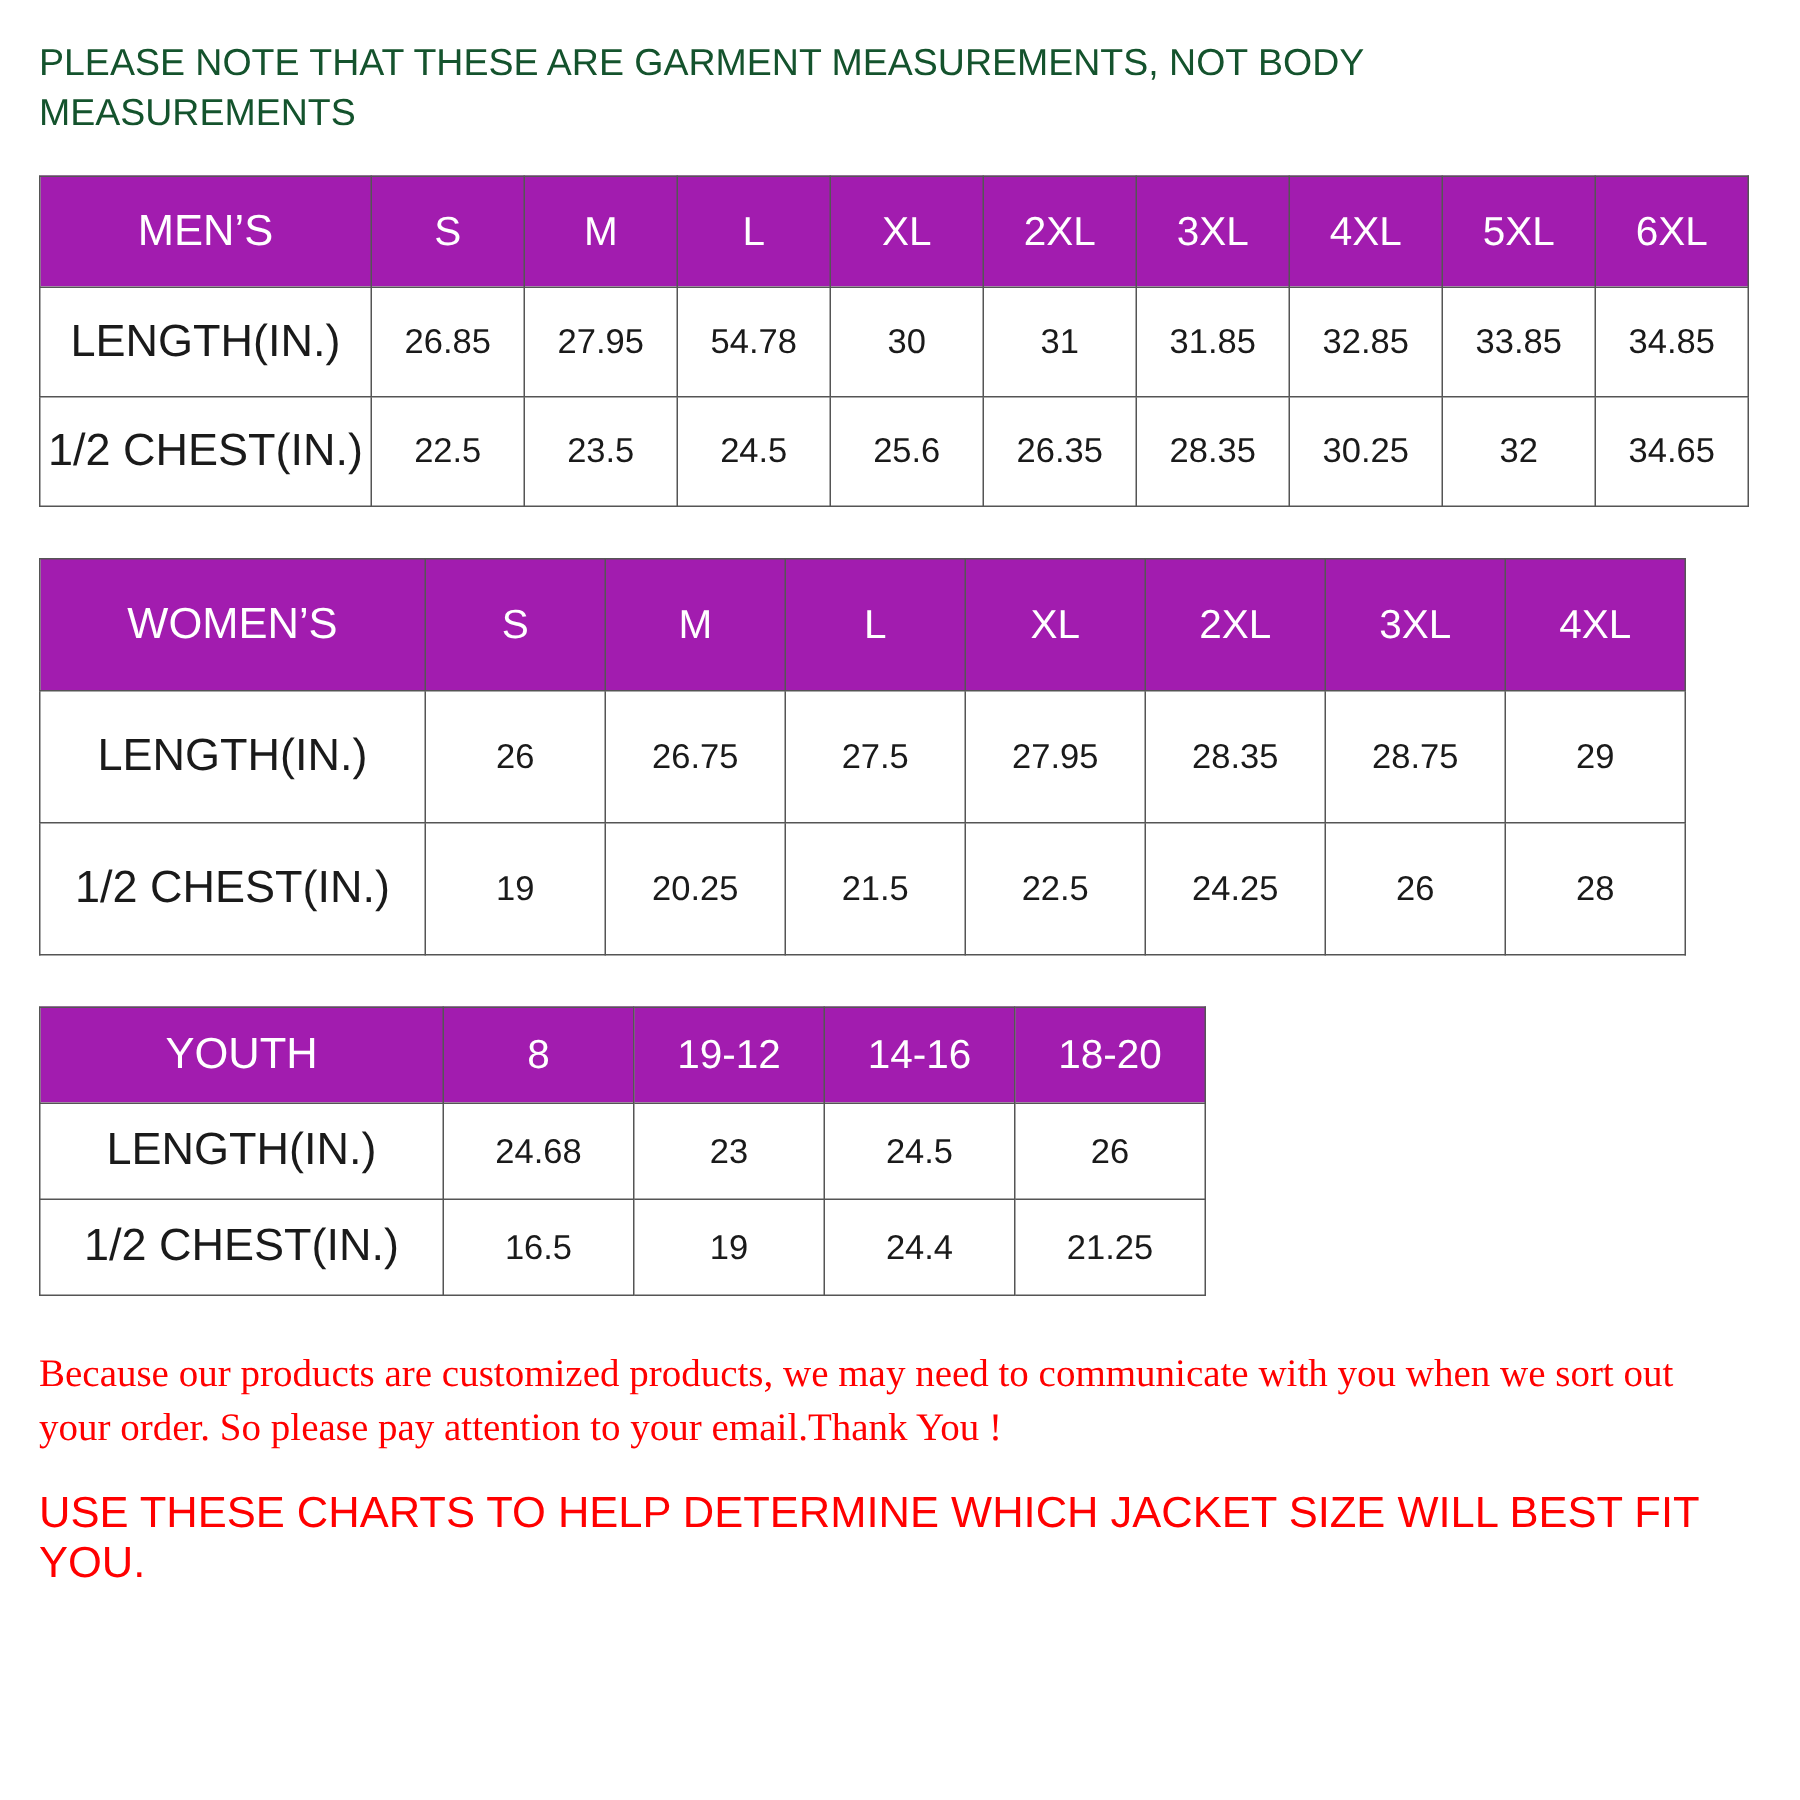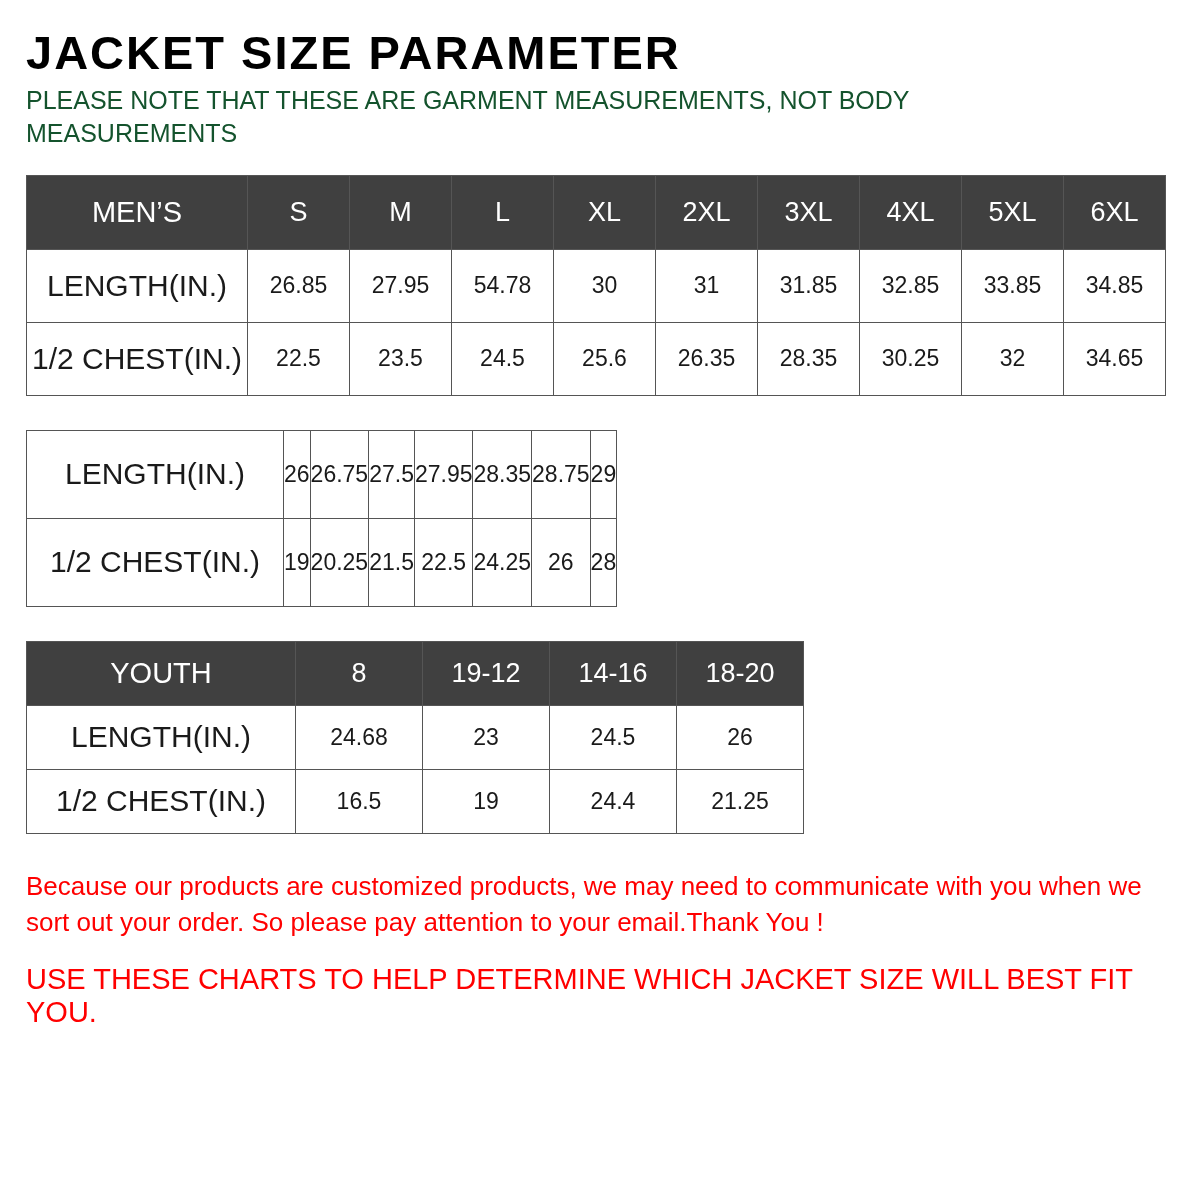--- a/index.html
+++ b/index.html
@@ -44,21 +44,21 @@
   table.size-table td {
     border: 1px solid #555555;
     text-align: center;
     vertical-align: middle;
     font-size: 23px;
     color: #1a1a1a;
     background: #ffffff;
     padding: 0;
   }
   table.size-table tr.header-row td {
-    background: #404040;
+    background: #a21caf;
     color: #ffffff;
     font-weight: normal;
     margin-top: 28px;
   }
   table.size-table tr.header-row td.label-cell {
     font-size: 29px;
   }
   table.size-table tr.header-row td.size-cell {
     font-size: 27px;
   }
@@ -79,32 +79,32 @@
     margin-top: 6px;
   }
   .footer p {
     color: #ff0000;
     margin: 0;
   }
   .footer-main {
     font-size: 26px;
     line-height: 1.42;
     max-width: 1140px;
+    font-family: Liberation Serif, serif;
   }
   .footer-sub {
     font-size: 29px;
     margin-top: 22px !important;
   }
 </style>
 </head>
 <body>
 
 <div class="page">
 
-  <h1 class="title">JACKET SIZE PARAMETER</h1>
 
   <p class="note">PLEASE NOTE THAT THESE ARE GARMENT MEASUREMENTS, NOT BODY MEASUREMENTS</p>
 
   <table class="size-table men-table">
     <tbody>
       <tr class="header-row">
         <td class="label-cell">MEN’S</td>
         <td class="size-cell">S</td>
         <td class="size-cell">M</td>
         <td class="size-cell">L</td>
@@ -137,20 +137,30 @@
         <td>28.35</td>
         <td>30.25</td>
         <td>32</td>
         <td>34.65</td>
       </tr>
     </tbody>
   </table>
 
   <table class="size-table women-table">
     <tbody>
+      <tr class="header-row">
+        <td class="label-cell">WOMEN’S</td>
+        <td class="size-cell">S</td>
+        <td class="size-cell">M</td>
+        <td class="size-cell">L</td>
+        <td class="size-cell">XL</td>
+        <td class="size-cell">2XL</td>
+        <td class="size-cell">3XL</td>
+        <td class="size-cell">4XL</td>
+      </tr>
       <tr>
         <td class="label-cell">LENGTH(IN.)</td>
         <td>26</td>
         <td>26.75</td>
         <td>27.5</td>
         <td>27.95</td>
         <td>28.35</td>
         <td>28.75</td>
         <td>29</td>
       </tr>

